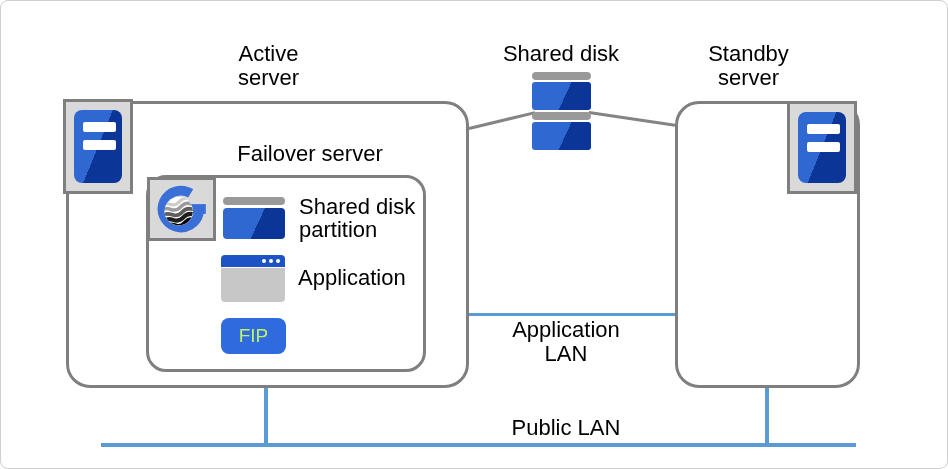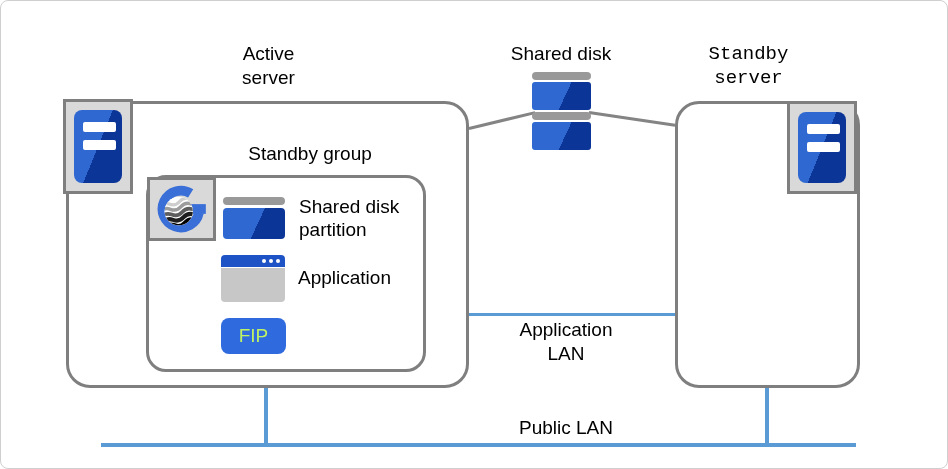--- a/index.html
+++ b/index.html
@@ -1,21 +1,21 @@
 <!DOCTYPE html>
 <html style="--box-border: #7F7F7F; --connector-line: #848484; --lan-line: #5B9BD5; --server-blue: #2E68D0; --server-blue-dark: #0C3598; --fip-blue: #2F6BDE; --app-titlebar-blue: #1E53C5; --icon-panel-gray: #D9D9D9; --disk-cap-gray: #999999; --app-body-gray: #C7C7C7; --logo-blue: #3A6FD8;"><head>
 <meta charset="utf-8">
 <style>
   html,body{margin:0;padding:0;background:#fff;}
   .canvas{
     position:relative;width:946px;height:467px;
     border:1px solid #CFCFCF;border-radius:8px;background:#fff;
     font-family:"Liberation Sans",sans-serif;color:#000;overflow:hidden;
   }
-  .lbl{position:absolute;font-size:19px;line-height:24px;white-space:pre-line;z-index:5;}
+  .lbl{position:absolute;font-size:22px;line-height:24px;white-space:pre-line;z-index:5;}
   .center{text-align:center;}
   
   .node-box{
     position:absolute;box-sizing:border-box;background:#fff;
     border:3px solid var(--box-border);border-radius:24px;z-index:1;
   }
   .group-box{
     position:absolute;box-sizing:border-box;background:#fff;
     border:3px solid var(--box-border);border-radius:20px;z-index:2;
   }
@@ -66,40 +66,40 @@
   .connector{position:absolute;height:3px;background:var(--connector-line);transform-origin:left center;z-index:0;}
 </style>
 </head>
 <body>
 
 <div class="canvas">
 
   <div class="lbl center" style="left:205px;top:41px;width:125px;">Active
 server</div>
   <div class="lbl center" style="left:500px;top:41px;width:120px;">Shared disk</div>
-  <div class="lbl center" style="left:685px;top:41px;width:125px;font-family:Liberation Mono, monospace;">Standby
+  <div class="lbl center" style="left:685px;top:41px;width:125px;">Standby
 server</div>
 
   <div class="connector" style="left:468px;top:126px;width:68px;transform:rotate(-13.5deg);"></div>
   <div class="connector" style="left:588px;top:110px;width:87px;transform:rotate(8.4deg);"></div>
 
   <div class="lan-line" style="left:468px;top:312px;width:206px;height:3px;"></div>
   <div class="lan-line" style="left:100px;top:442px;width:755px;height:4px;"></div>
   <div class="lan-line" style="left:263px;top:384px;width:4px;height:59px;"></div>
   <div class="lan-line" style="left:764px;top:384px;width:4px;height:59px;"></div>
 
   <div class="node-box" style="left:65px;top:100px;width:403px;height:287px;"></div>
   <div class="server-panel" style="left:62px;top:98px;height:95px;">
     <div class="tower">
       <div class="bar b1"></div>
       <div class="bar b2"></div>
     </div>
   </div>
 
-  <div class="lbl center" style="left:229px;top:141px;width:160px;">Standby group</div>
+  <div class="lbl center" style="left:229px;top:141px;width:160px;">Failover server</div>
   <div class="group-box" style="left:145px;top:174px;width:280px;height:197px;"></div>
 
   <div class="logo-box">
     <svg width="52" height="52" viewBox="0 0 48 48">
       <path d="M32,9.6 A17,17 0 1 0 39.6,27.5" fill="none" stroke="#3A6FD8" stroke-width="9"></path>
       <rect x="24" y="19.5" width="22" height="9" fill="#3A6FD8"></rect>
       <circle cx="21" cy="26" r="13" fill="#ffffff"></circle>
       <clipPath id="sphereClip">
           <circle cx="21" cy="26" r="13"></circle>
         </clipPath>

